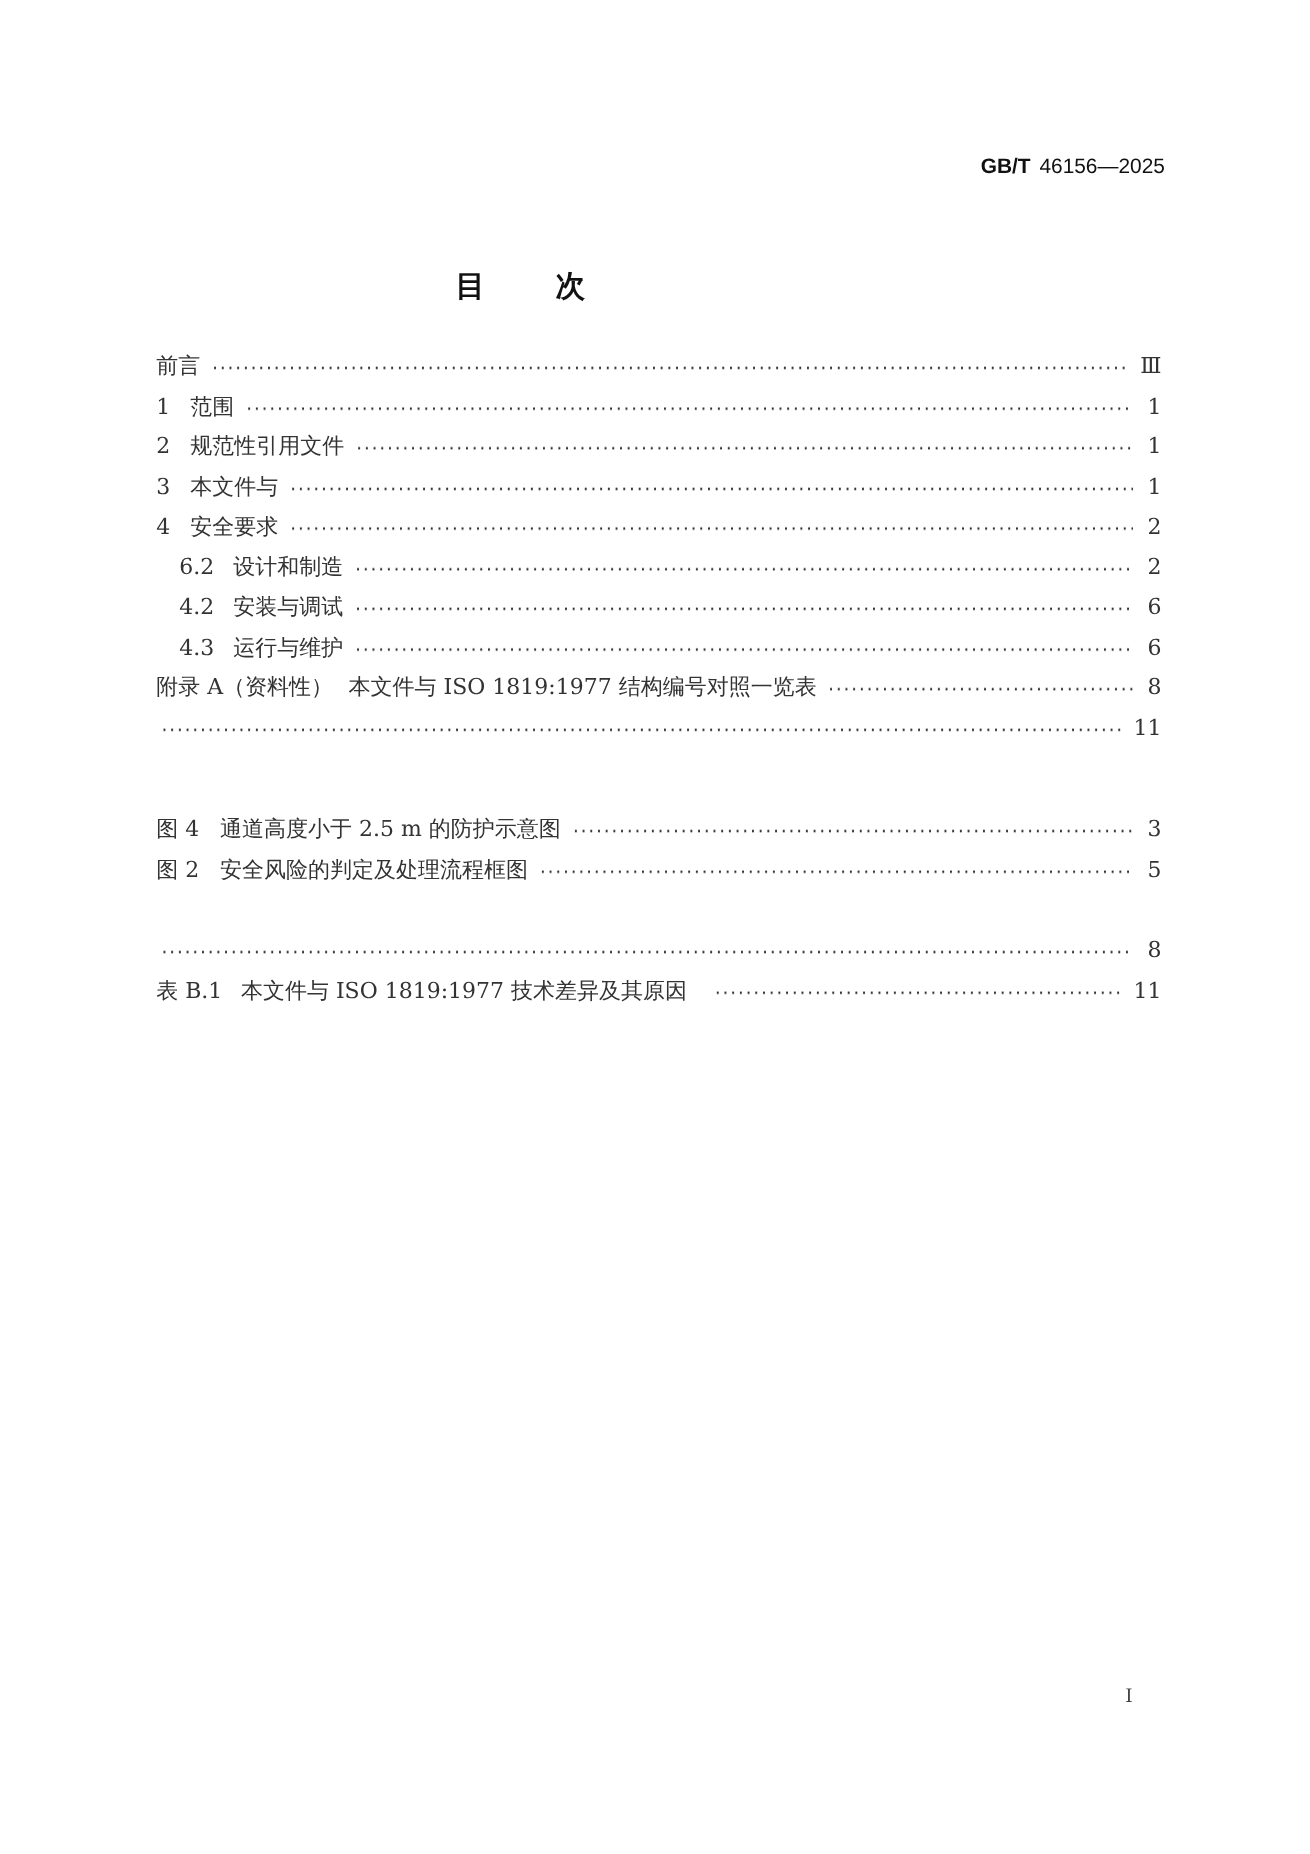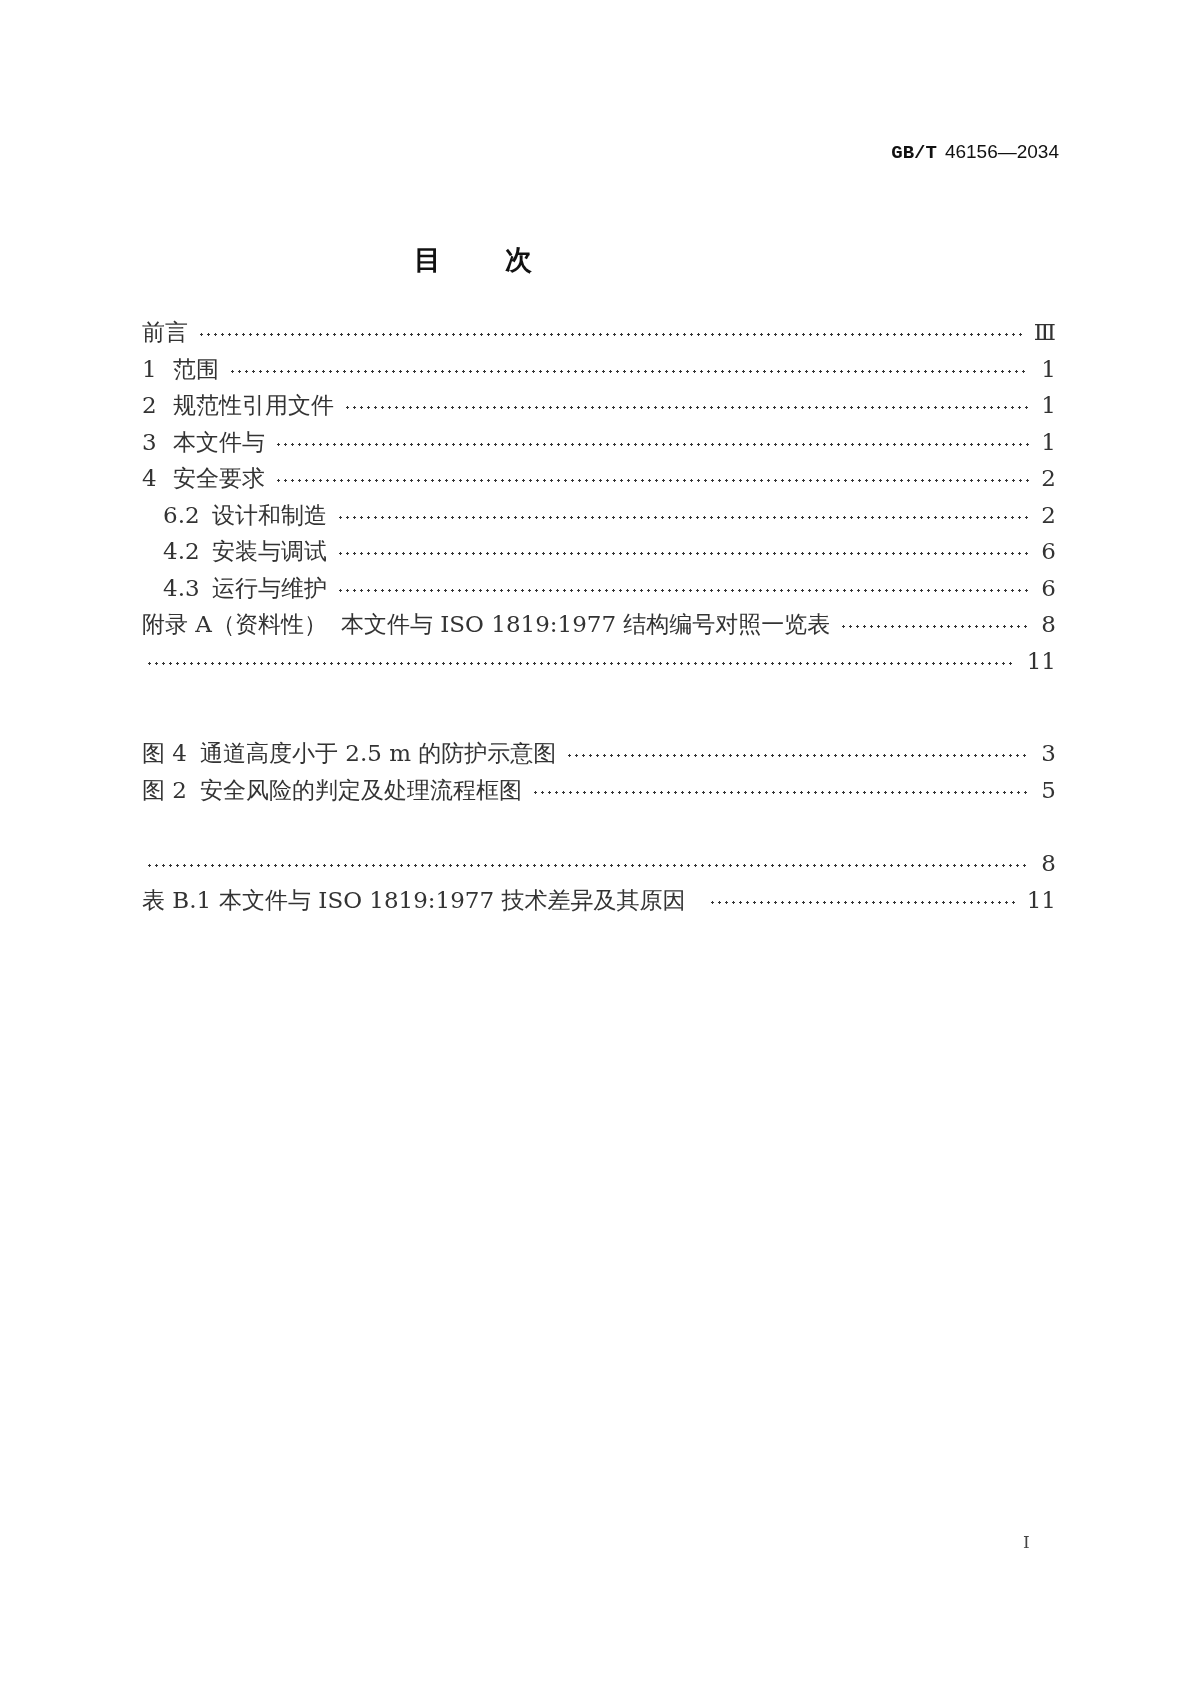--- a/index.html
+++ b/index.html
@@ -1,42 +1,42 @@
 <!DOCTYPE html>
 <html><head>
 <meta charset="utf-8">
 <style>
   html, body { margin:0; padding:0; background:#ffffff; }
   body { width:1191px; height:1685px; position:relative; overflow:hidden;
          font-family:"DejaVu Serif","Liberation Serif",serif; color:#222; }
   .doc-code { position:absolute; top:140px; right:132px; font-size:19px; color:#111; }
-  .doc-code .gb { font-family:Liberation Mono, monospace; font-weight:bold; }
+  .doc-code .gb { font-family:Liberation Sans, sans-serif; font-weight:bold; }
   .doc-code .num { font-family:"Liberation Sans","DejaVu Sans",sans-serif; margin-left:8px; }
   .title { position:absolute; top:242px; left:0; width:946px; text-align:center;
            font-family:"DejaVu Sans",sans-serif; font-weight:bold; font-size:27px; letter-spacing:0; color:#111; }
   .title span { display:inline-block; }
   .title .gap { width:64px; }
   .toc { position:absolute; left:142px; width:914px; }
   .row { position:absolute; left:0; width:914px; height:26px; display:flex; align-items:center;
-         font-size:23px; line-height:26px; color:#333; }
+         font-size:20px; line-height:26px; color:#333; }
   .row .label { white-space:nowrap; padding-right:6px; }
   .row .num { display:inline-block; }
   .row .dots { flex:1; overflow:hidden; white-space:nowrap; height:26px; position:relative; }
   .row .dots::before { content:""; position:absolute; left:4px; right:2px; bottom:9px; height:3px;
        background-image: radial-gradient(circle, #333 1.1px, transparent 1.3px);
        background-size:7px 3px; background-repeat:repeat-x; }
   .row .page { white-space:nowrap; padding-left:10px; min-width:14px; text-align:right; }
   .indent { padding-left:21px; }
   .footer-page { position:absolute; top:1532px; left:1023px; font-size:17px; color:#444; }
 </style>
 </head>
 <body>
 
 <div class="doc-code">
-  <span class="gb">GB/T</span><span class="num">46156—2034</span>
+  <span class="gb">GB/T</span><span class="num">46156—2025</span>
 </div>
 
 <div class="title">
   <span>目</span><span class="gap"></span><span>次</span>
 </div>
 
 <div class="toc">
 
   <div class="row" style="top:319px">
     <span class="label">前言</span>

